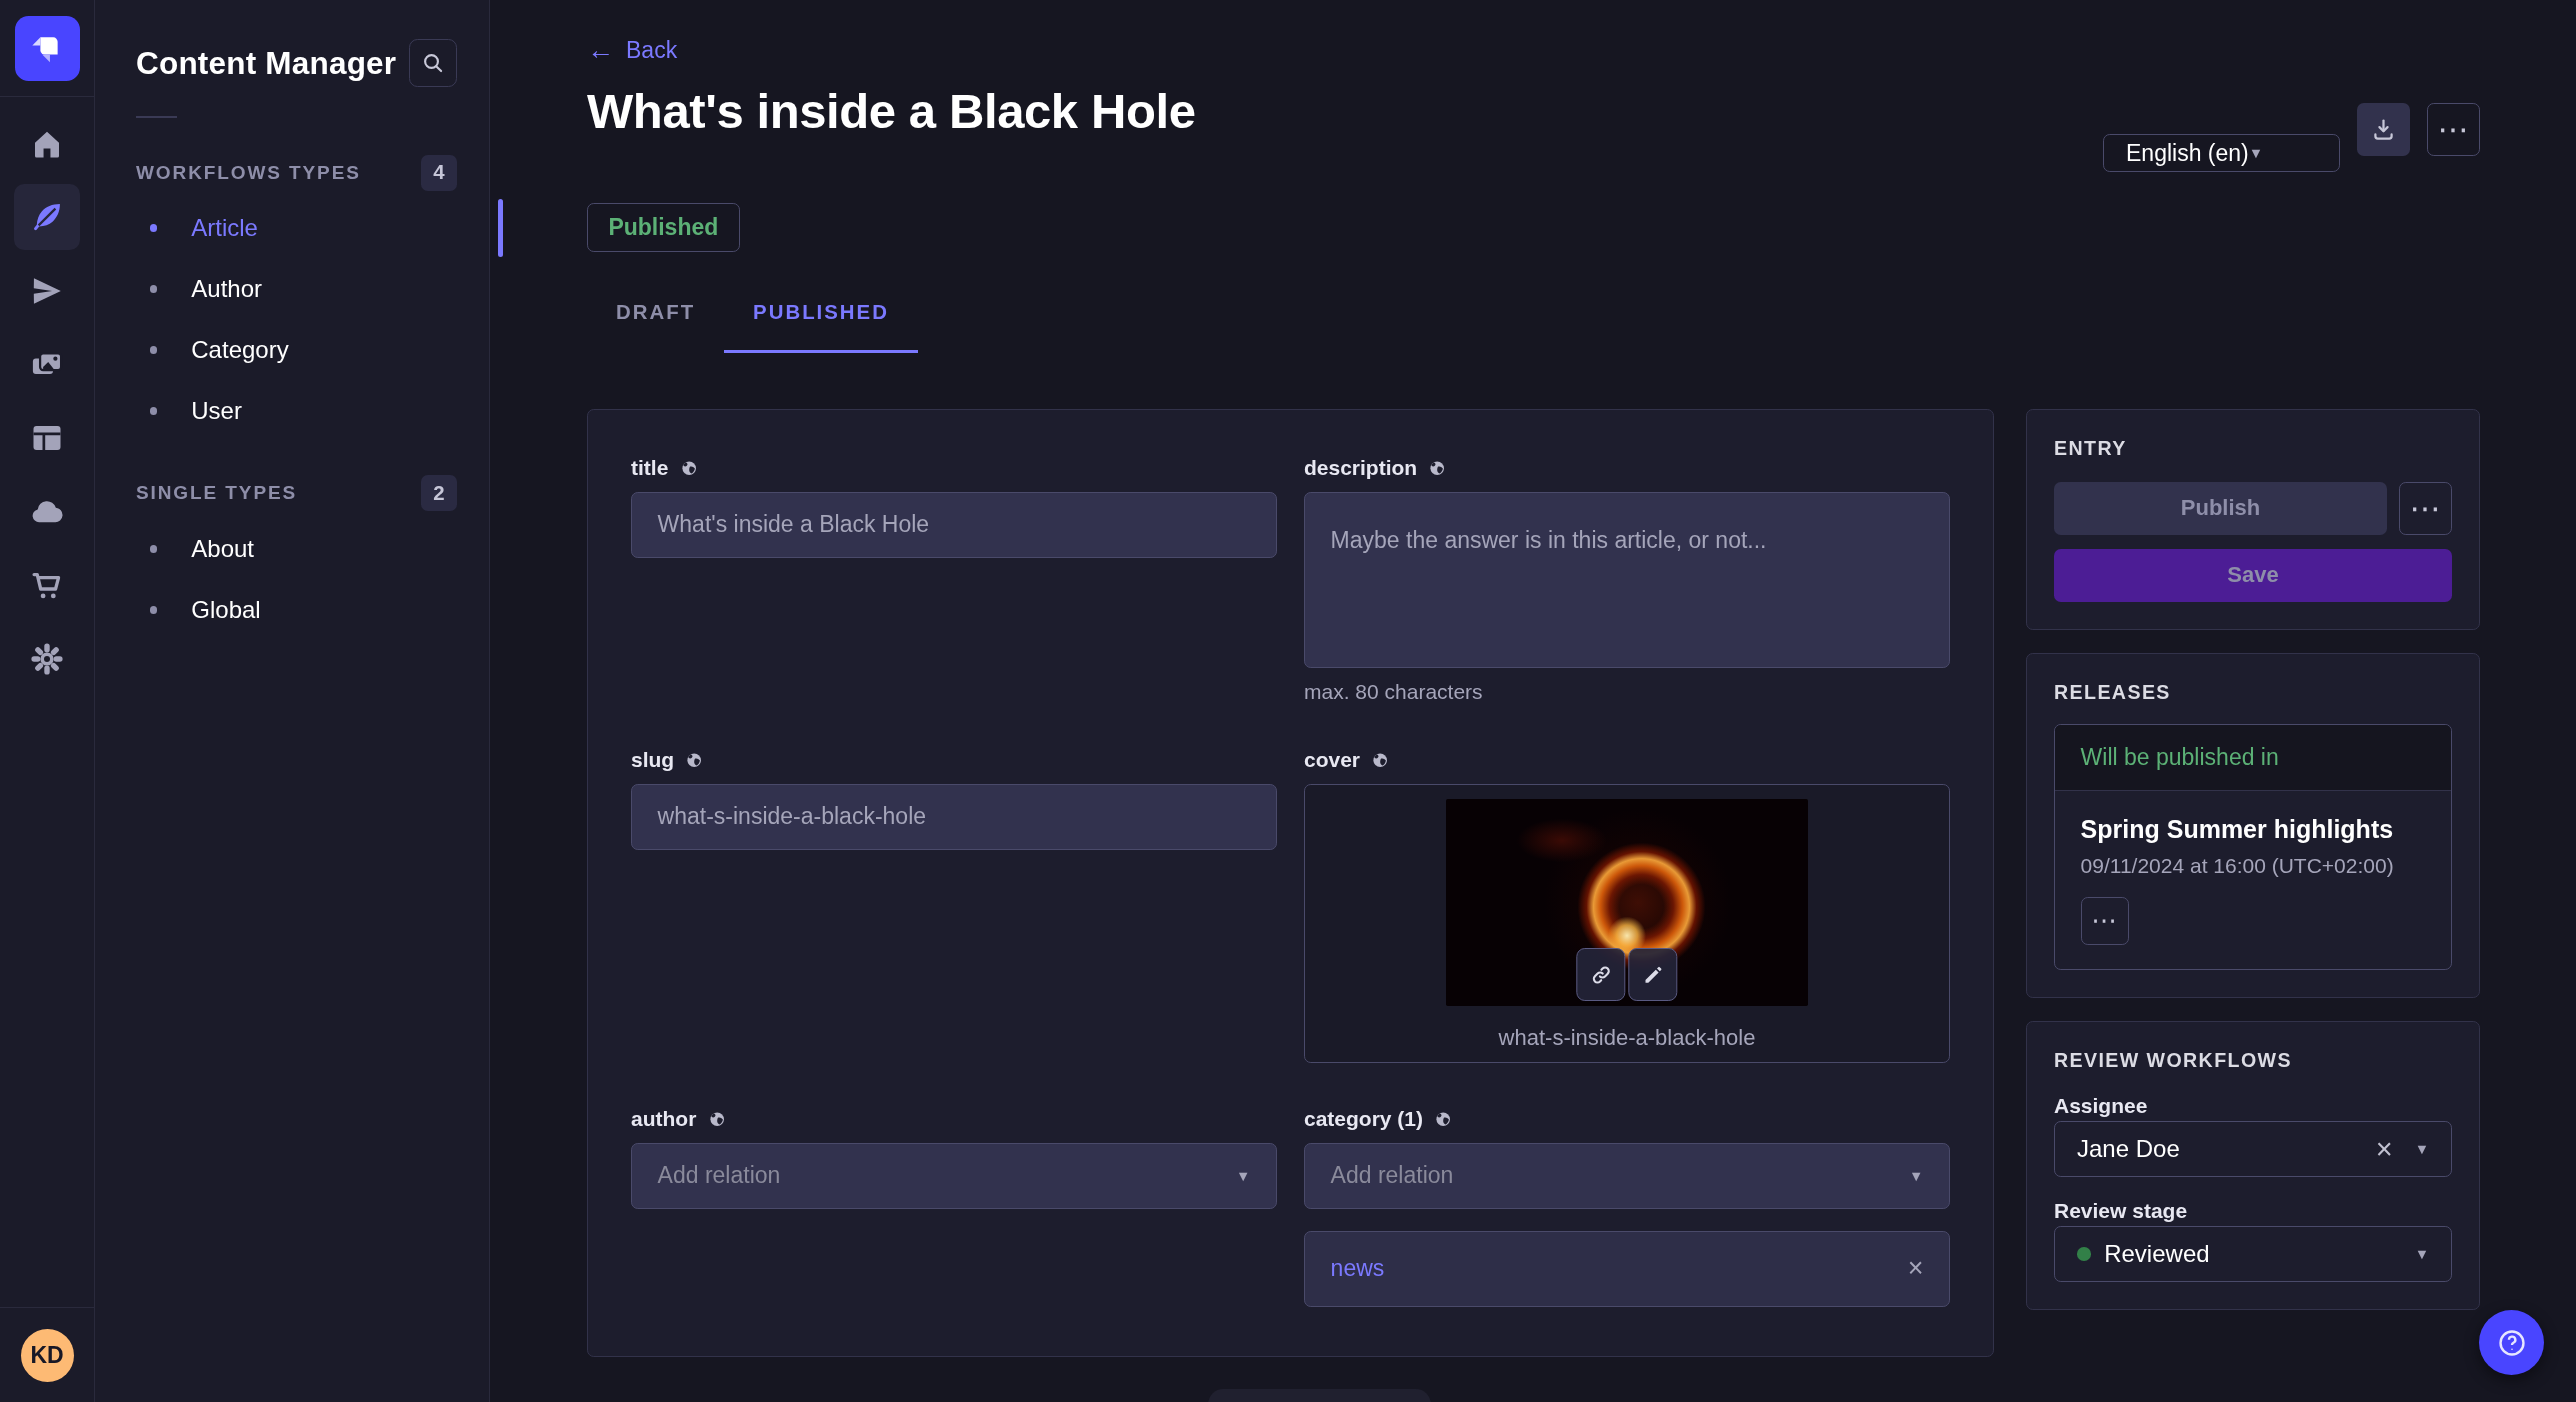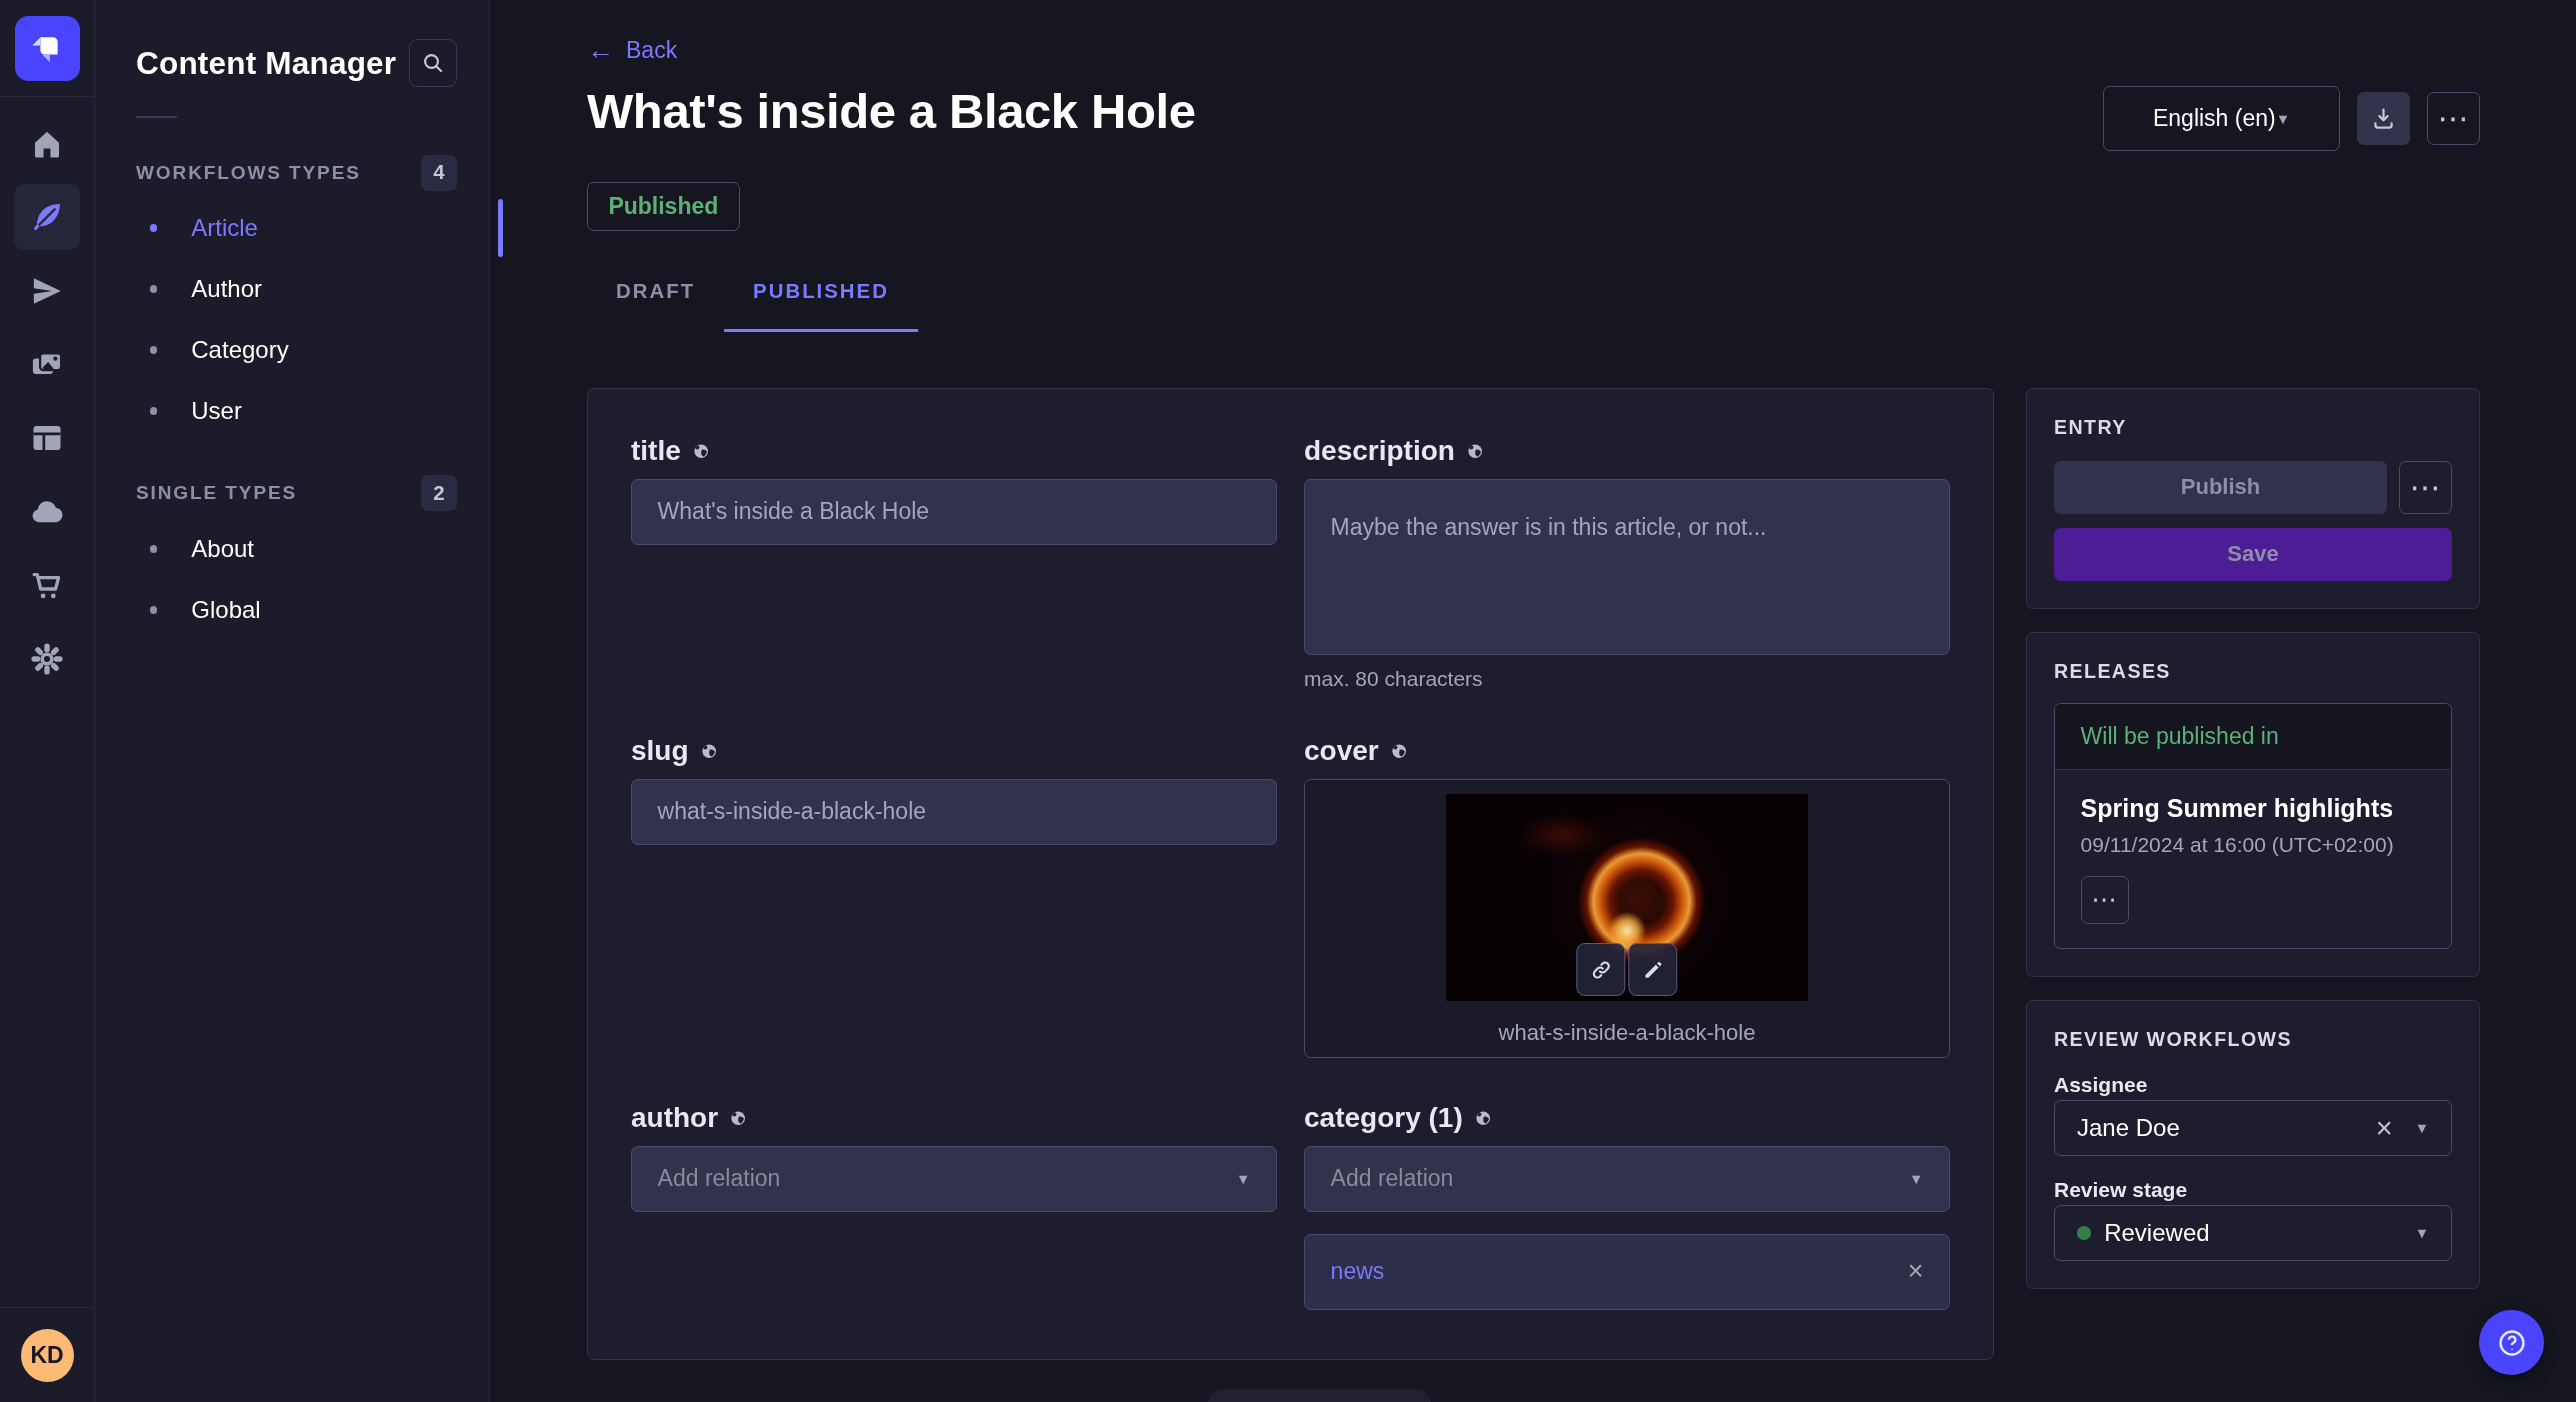--- a/index.html
+++ b/index.html
@@ -48,22 +48,22 @@
   .nav-item.active::after { content:''; position:absolute; right:-46px; top:1.7px; height:58px; width:5.1px;
     background:#7b79ff; border-radius:3.4px; }
 
   
   .main { flex:1; padding:37px 96px 0 97px; display:flex; flex-direction:column; min-width:0; }
   .back-row { display:flex; align-items:center; gap:12px; color:#7b79ff; font-size:23px; cursor:pointer; width:fit-content; }
   .back-arrow { font-size:27px; line-height:1; }
   .title-row { display:flex; justify-content:space-between; align-items:flex-start; margin-top:19px; }
   .page-title { font-size:49px; font-weight:700; color:#ffffff; letter-spacing:-0.4px; }
   .header-actions { display:flex; gap:17px; align-items:center; margin-top:3.4px; }
-  .locale-select { width:237px; height:65px; border:0.9px solid #4a4a6a; border-radius:6.8px; background:none;
-    display:flex; align-items:center; justify-content:center; padding:0 22px; cursor:pointer; }
+  .locale-select { width:237px; height:38px; border:0.9px solid #4a4a6a; border-radius:6.8px; background:none;
+    display:flex; align-items:center; justify-content:flex-start; padding:0 22px; cursor:pointer;margin-top:48px; }
   .locale-select .val { color:#ffffff; font-size:23px; }
   .caret { color:#a5a5ba; font-size:14.5px; line-height:1; }
   .icon-btn { width:53px; height:53px; border-radius:6.8px; display:flex; align-items:center;
     justify-content:center; color:#c7c7d8; cursor:pointer; border:none; background:none; }
   .icon-btn.filled { background:#32324d; }
   .icon-btn.outlined { border:0.9px solid #4a4a6a; }
   .icon-btn svg { width:27px; height:27px; }
   .more-glyph { font-size:31px; color:#c7c7d8; line-height:1; letter-spacing:0.9px; }
   .status-badge { margin-top:31px; width:fit-content; height:49px; padding:0 20.4px; border:0.9px solid #4a4a6a;
     border-radius:6.8px; color:#5cb176; font-size:23px; font-weight:600; display:flex; align-items:center; }
@@ -71,21 +71,21 @@
   .tab { padding:0 29px 25.6px; font-size:20.4px; font-weight:600; letter-spacing:2px; color:#8e8ea9;
     border-bottom:3.4px solid transparent; cursor:pointer; }
   .tab.active { color:#7b79ff; border-bottom-color:#7b79ff; }
 
   .content { display:flex; gap:32px; margin-top:56px; align-items:flex-start; }
 
   
   .form-card { flex:1; background:#1d1d2d; border:0.9px solid #32324a; border-radius:6.8px;
     padding:46px 43px 49px; display:grid; grid-template-columns:1fr 1fr; column-gap:27px; row-gap:44px; }
   .field-label-row { display:flex; align-items:center; gap:10.2px; margin-bottom:12px; }
-  .field-label { font-size:28px; font-weight:600; color:#e8e8f2; }
+  .field-label { font-size:21px; font-weight:600; color:#e8e8f2; }
   .globe { width:20.4px; height:20.4px; color:#b9b9cb; }
   .text-input { height:66px; background:#32324e; border:0.9px solid #4a4a6a; border-radius:6.8px;
     display:flex; align-items:center; padding:0 25.6px; font-size:23px; color:#a5a5ba; cursor:text; }
   .textarea { height:176px; background:#32324e; border:0.9px solid #4a4a6a; border-radius:6.8px;
     padding:32px 25.6px; font-size:23px; color:#a5a5ba; line-height:1.35; cursor:text; }
   .hint { margin-top:12px; font-size:21px; color:#a5a5ba; }
   .select-input { height:66px; background:#32324e; border:0.9px solid #4a4a6a; border-radius:6.8px;
     display:flex; align-items:center; justify-content:space-between; padding:0 25.6px; cursor:pointer; }
   .select-input .placeholder { font-size:23px; color:#8a8a9b; }
 

